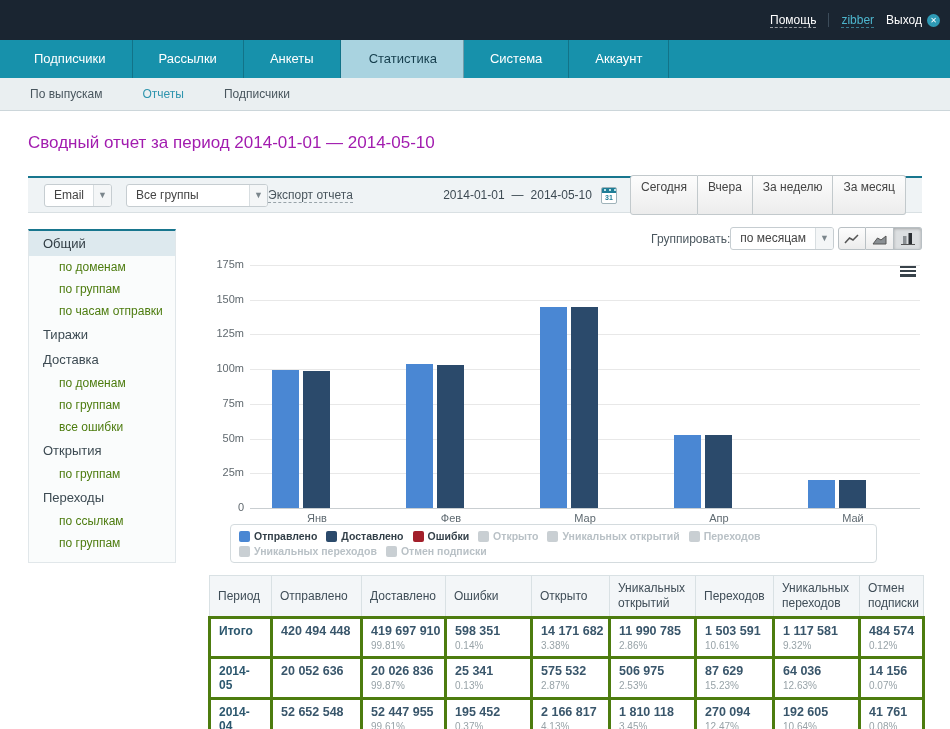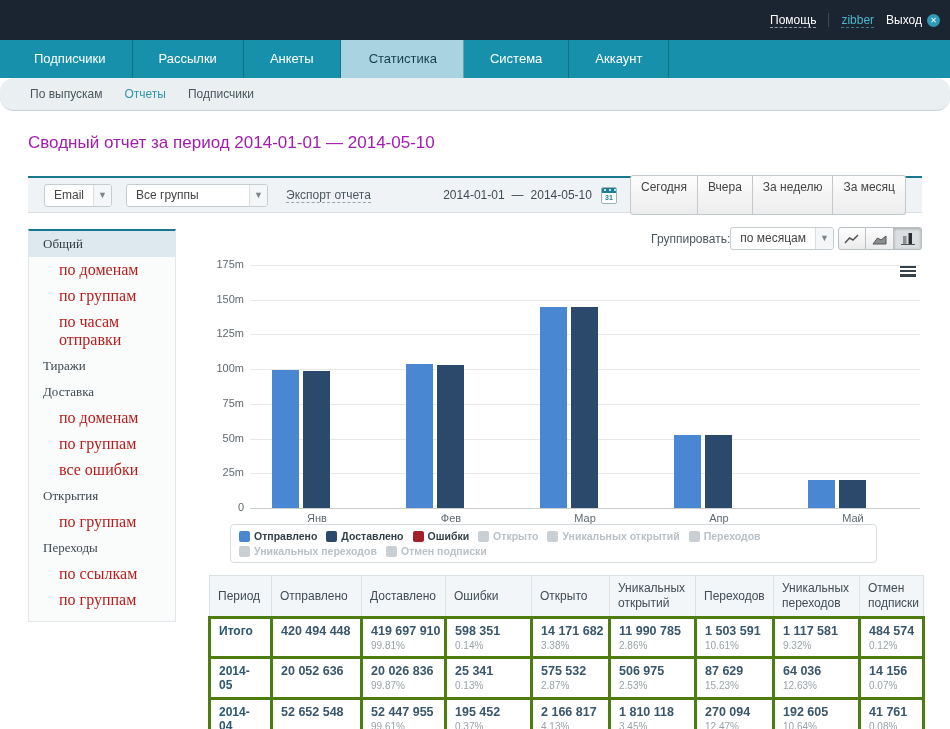--- a/index.html
+++ b/index.html
@@ -19,58 +19,58 @@
     font-size:8px; line-height:13px; text-align:center; }
 
   
   #main-nav { position:absolute; left:0; top:40px; width:950px; height:38px; background:#1791ab; display:flex; padding-left:8px; }
   .tab { height:38px; line-height:38px; padding:0 26px; color:#fff; font-size:13px;
     border-right:1px solid rgba(10,60,72,.35); cursor:pointer; }
   .tab.active { background:#a9d3e0; color:#143d4c;padding-left:28px; }
 
   
   #subnav { position:absolute; left:0; top:78px; width:950px; height:33px; background:#eaeff1;
-    border-bottom:1px solid #ccd6da; display:flex; gap:22px; padding-left:30px;border-radius:14px; }
+    border-bottom:1px solid #ccd6da; display:flex; gap:40px; padding-left:30px; }
   .subnav-item { line-height:32px; font-size:12px; color:#49565e; cursor:pointer; }
   .subnav-item.active { color:#2f95ae; }
 
   #page-title { position:absolute; left:28px; top:133px; font-size:17px; color:#a21caf; }
 
   
   #filter-bar { position:absolute; left:28px; top:176px; width:894px; height:37px; background:#eff3f5;
     border-top:2px solid #18768e; border-bottom:1px solid #d9e0e3; display:flex; align-items:center; padding:0 16px; }
   .select { display:flex; height:23px; border:1px solid #c6cdd1; border-radius:3px; background:#fff; cursor:pointer; }
   .select .val { padding:0 9px; font-size:12px; color:#444; line-height:21px; white-space:nowrap; }
   .select .arr { width:18px; border-left:1px solid #d8dee1; background:#f4f6f7; color:#7b868c;
     font-size:9px; line-height:21px; text-align:center; border-radius:0 2px 2px 0; }
   #group-select .val { width:122px; }
   #channel-select { margin-right:14px; }
-  #export-link { margin-left:18px; font-size:12px; color:#4a565e; border-bottom:1px dashed #98a3a9; cursor:pointer; }
+  #export-link { font-size:12px; color:#4a565e; border-bottom:1px dashed #98a3a9; cursor:pointer; }
   #filter-right { margin-left:auto; display:flex; align-items:center; gap:7px; }
   .date-val { font-size:12px; color:#3d4a53; cursor:pointer; }
   .date-dash { font-size:12px; color:#3d4a53; }
   #calendar-icon { width:16px; height:17px; border:1px solid #9fb3ba; background:#fff; border-radius:2px;
     margin:0 6px 0 2px; cursor:pointer; position:relative; }
   #calendar-icon .cal-top { height:5px; background:#1f7e97; border-radius:1px 1px 0 0;
     background-image:radial-gradient(circle at 3px 2px,#bfe3ea 1px,transparent 1.2px),
                      radial-gradient(circle at 8px 2px,#bfe3ea 1px,transparent 1.2px),
                      radial-gradient(circle at 13px 2px,#bfe3ea 1px,transparent 1.2px); }
   #calendar-icon .cal-day { font-size:7px; color:#1f7e97; text-align:center; line-height:10px; font-weight:bold; }
   #quick-buttons { display:flex; }
   .qbtn { height:40px; line-height:22px; padding:0 10px; font-size:12px; color:#444;
     background:linear-gradient(#fdfdfd,#ececec); border:1px solid #c2c9cc; border-left:0; cursor:pointer; white-space:nowrap; }
   .qbtn.first { border-left:1px solid #c2c9cc; border-radius:3px 0 0 3px; }
   .qbtn.last { border-radius:0 3px 3px 0; }
 
   
   #sidebar { position:absolute; left:28px; top:229px; width:148px; background:#fafcfc;
     border:1px solid #e1e7ea; border-top:2px solid #18768e; padding-bottom:8px; }
-  .sb-item { cursor:pointer; color:#3c4a52;font-family:Liberation Serif, serif; }
+  .sb-item { cursor:pointer; color:#3c4a52; }
   .sb-item.lvl0 { font-size:13px; padding:5px 0 5px 14px; }
-  .sb-item.lvl1 { font-size:16px; padding:4px 0 4px 30px; color:#b91c1c; }
+  .sb-item.lvl1 { font-size:12px; padding:4px 0 4px 30px; color:#4d7c0f; }
   .sb-item.active { background:#dde9ee; color:#303c43; }
 
   
   #chart-controls { position:absolute; top:227px; right:28px; display:flex; align-items:center; }
   #groupby-label { font-size:12px; color:#4a565e; }
   #chart-type-group { display:flex; margin-left:4px; }
   .ct-btn { width:28px; height:23px; background:linear-gradient(#fdfdfd,#ececec); border:1px solid #b9c0c4;
     border-left:0; display:flex; align-items:center; justify-content:center; cursor:pointer; }
   .ct-btn.first { border-left:1px solid #b9c0c4; border-radius:3px 0 0 3px; }
   .ct-btn.last { border-radius:0 3px 3px 0; }

